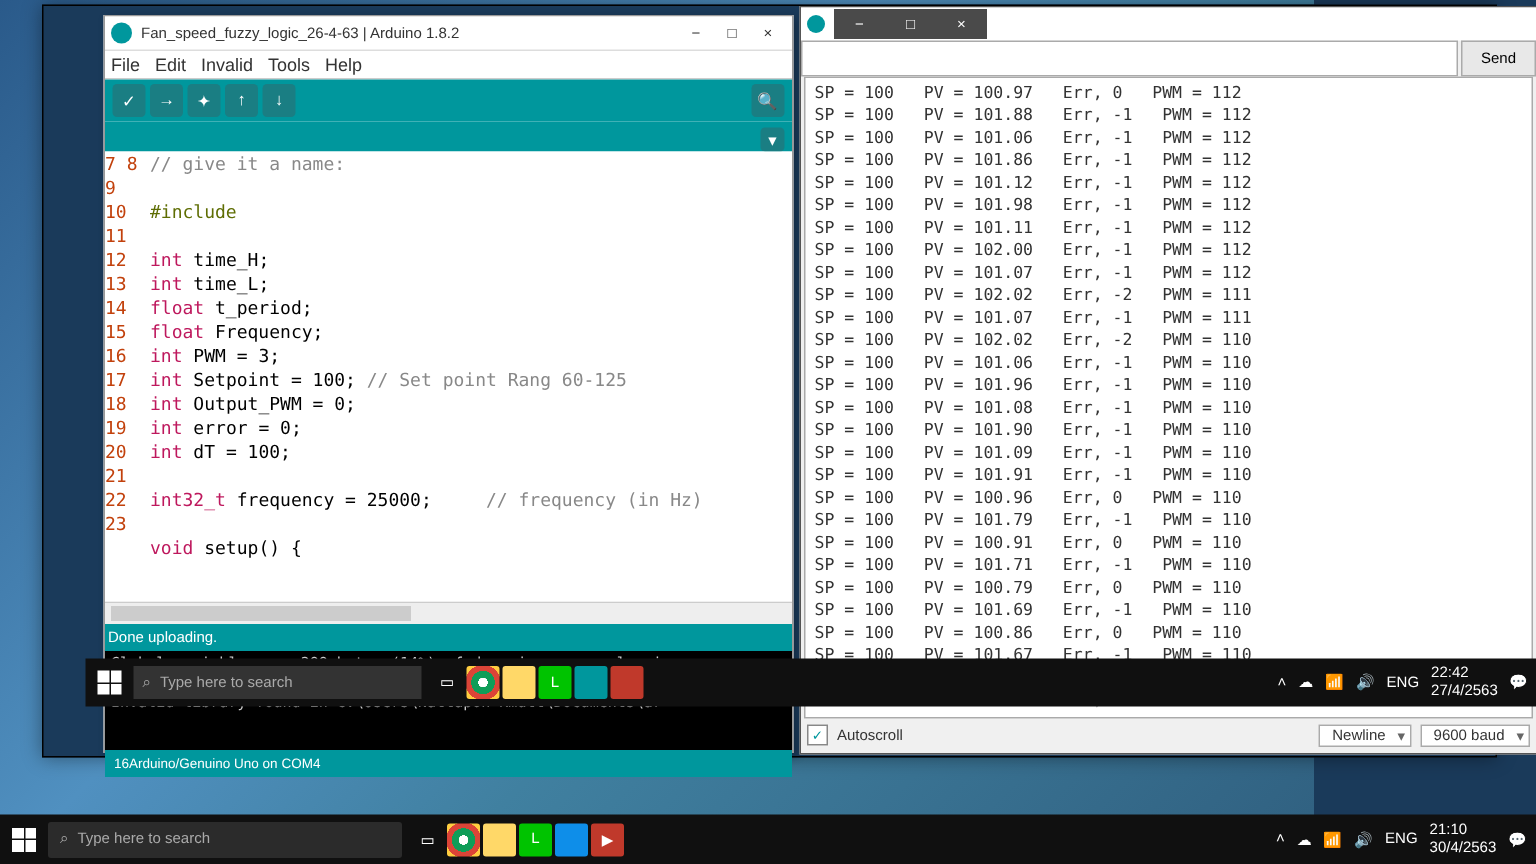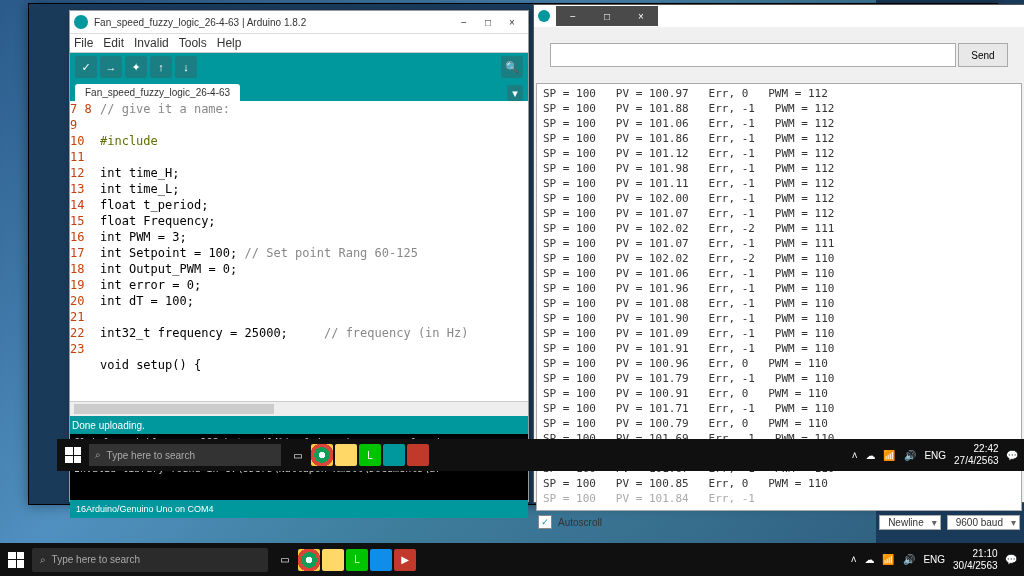--- a/index.html
+++ b/index.html
@@ -13,53 +13,53 @@
 .a-winbtn{width:24px;height:18px;display:flex;align-items:center;justify-content:center;font-size:10px;color:#333}
 .a-menubar{height:18px;background:#fff;display:flex;gap:10px;align-items:center;padding:0 4px;font-size:12px;color:#333;border-bottom:1px solid #ccc}
 .a-toolbar{height:28px;background:#00979d;display:flex;align-items:center;gap:3px;padding:0 5px}
 .a-tool{width:22px;height:22px;background:#1a7e83;border-radius:3px;display:flex;align-items:center;justify-content:center;color:#fff;font-size:11px}
 .a-tabbar{height:20px;background:#00979d;padding:0 5px;display:flex;align-items:flex-end}
 .a-tab{background:#fff;color:#333;font-size:10px;padding:3px 10px;border-radius:3px 3px 0 0}
 .a-editor{position:relative;background:#fff;height:300px;overflow:hidden;font-family:Consolas,monospace;font-size:12px;line-height:16px}
 .a-gutter{position:absolute;left:0;top:0;width:24px;text-align:left;color:#c2410c;padding-right:4px}
 .a-code{position:absolute;left:30px;top:0;color:#000;white-space:pre}
 .a-code .cm{color:#888}
-.a-code .ty{color:#000000}
+.a-code .ty{color:#be185d}
 .a-code .pp{color:#5e6d03}
 .a-scroll{height:14px;background:#eee;border-top:1px solid #ccc;display:flex;align-items:center}
 .a-scroll-thumb{width:200px;height:10px;background:#ccc;margin-left:4px}
 .a-status{height:18px;background:#00979d;color:#fff;font-size:10px;display:flex;align-items:center;padding:0 2px}
 .a-console{height:62px;background:#000;color:#ccc;font-family:Consolas,monospace;font-size:10px;padding:2px 4px;line-height:13px;overflow:hidden;white-space:pre}
 .a-footer{height:18px;background:#00979d;color:#fff;font-size:9px;display:flex;align-items:center;justify-content:flex-start;padding:0 6px}
 .serial-win{position:absolute;left:504px;top:0;width:490px;height:497px;background:#f0f0f0;border:1px solid #555}
 .s-titlebar{height:22px;background:#fff;display:flex;align-items:center;padding:0 4px}
 .s-ico{width:12px;height:12px;background:#00979d;border-radius:50%;margin-right:6px}
 .s-title{flex:1;font-size:10px;color:#333}
 .s-winbtns{display:flex}
 .s-winbtn{width:34px;height:20px;display:flex;align-items:center;justify-content:center;font-size:10px;color:#fff;background:#555}
 .s-winbtn.min,.s-winbtn.max{background:#4a4a4a}
 .s-winbtn.close{background:#4a4a4a}
-.s-inputbar{height:24px;display:flex;padding:16px;gap:2px}
+.s-inputbar{height:24px;display:flex;padding:0;gap:2px}
 .s-input{flex:1;background:#fff;border:1px solid #aaa;font-size:10px;padding:0 3px}
 .s-send{width:48px;background:#e8e8e8;border:1px solid #aaa;font-size:10px;display:flex;align-items:center;justify-content:center}
 .s-output{height:422px;background:#fff;border:1px solid #aaa;margin:0 2px;font-family:Consolas,monospace;font-size:11px;line-height:15px;padding:2px 6px;overflow:hidden;white-space:pre;color:#333}
 .s-output .dim{color:#aaa}
 .s-bottom{height:22px;display:flex;align-items:center;padding:0 4px;gap:6px;font-size:10px;color:#333}
 .s-chk{width:12px;height:12px;background:#fff;border:1px solid #888;display:flex;align-items:center;justify-content:center;color:#00979d;font-size:9px}
 .s-combo{background:#fff;border:1px solid #aaa;padding:1px 16px 1px 8px;position:relative}
 .s-combo:after{content:'▾';position:absolute;right:3px;top:1px;color:#666}
 .inner-task{position:absolute;left:28px;bottom:33px;width:968px;height:32px;background:#101010;display:flex;align-items:center;color:#fff;font-size:10px}
 .inner-task .tb-item{padding:0 8px;display:flex;align-items:center;height:100%}
 .inner-task .search{background:#333;width:180px;height:22px;display:flex;align-items:center;padding:0 6px;color:#aaa;gap:6px}
 .tb-ico{width:22px;height:22px;display:flex;align-items:center;justify-content:center;border-radius:2px}
 .outer-task{position:absolute;left:0;bottom:0;width:1024px;height:33px;background:#101010;display:flex;align-items:center;color:#fff;font-size:10px}
 .outer-task .search{background:#2b2b2b;width:220px;height:24px;display:flex;align-items:center;padding:0 8px;color:#aaa;gap:6px;border-radius:2px}
 .outer-task .tb-item{padding:0 8px;display:flex;align-items:center;height:100%}
 .tray{margin-left:auto;display:flex;align-items:center;gap:8px;padding-right:6px}
-.tray .clock{text-align:right;line-height:12px}
+.tray .clock{line-height:12px}
 .task-icons{display:flex;gap:2px;margin-left:6px}
 .win-logo{width:16px;height:16px;display:grid;grid-template-columns:1fr 1fr;grid-template-rows:1fr 1fr;gap:1px}
 .win-logo span{background:#fff}
 </style>
 </head>
 <body>
 
 <div class="desktop">
 
  <div class="inner-photo">
@@ -84,21 +84,20 @@
    <div class="a-toolbar">
     <div class="a-tool">✓</div>
     <div class="a-tool">→</div>
     <div class="a-tool">✦</div>
     <div class="a-tool">↑</div>
     <div class="a-tool">↓</div>
     <div style="flex:1"></div>
     <div class="a-tool">🔍</div>
    </div>
    <div class="a-tabbar">
-    <div class="a-tab">Fan_speed_fuzzy_logic_26-4-63</div>
     <div style="flex:1"></div>
     <div class="a-tool" style="width:16px;height:16px">▾</div>
    </div>
    <div class="a-editor">
     <div class="a-gutter">7
 8
 9
 10
 11
 12

